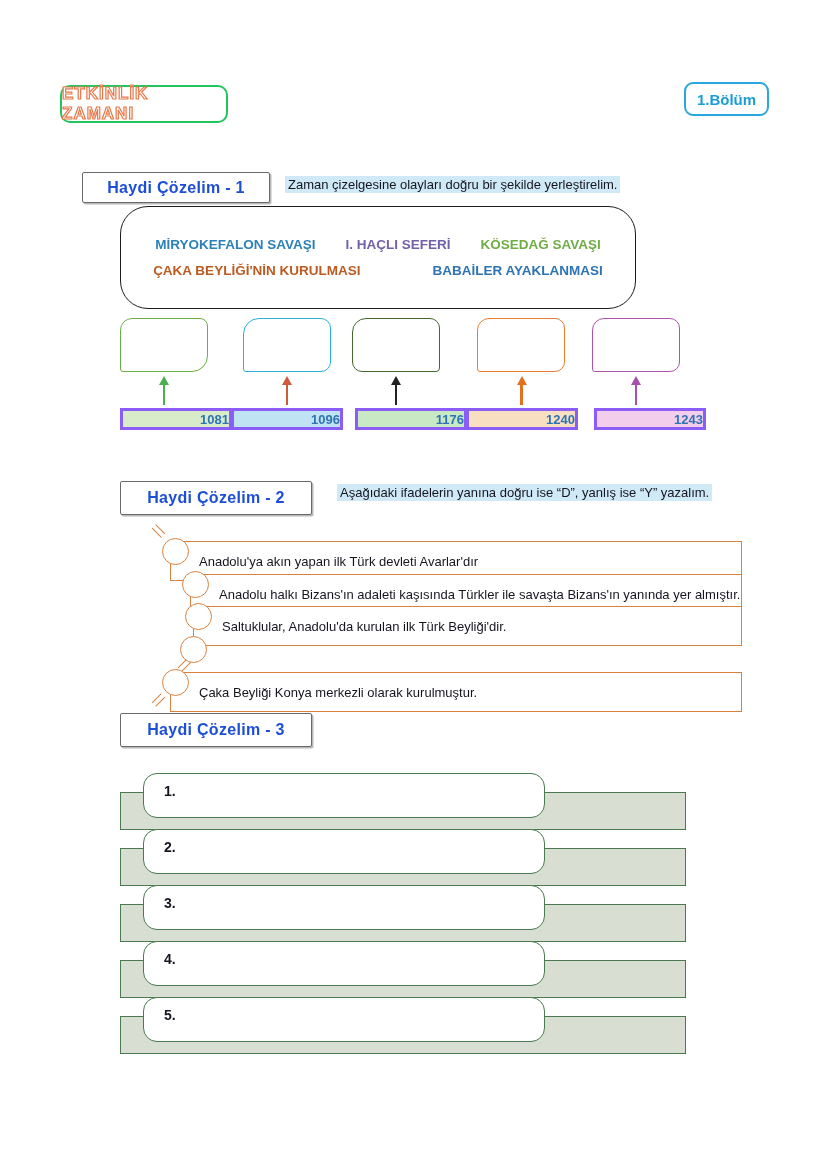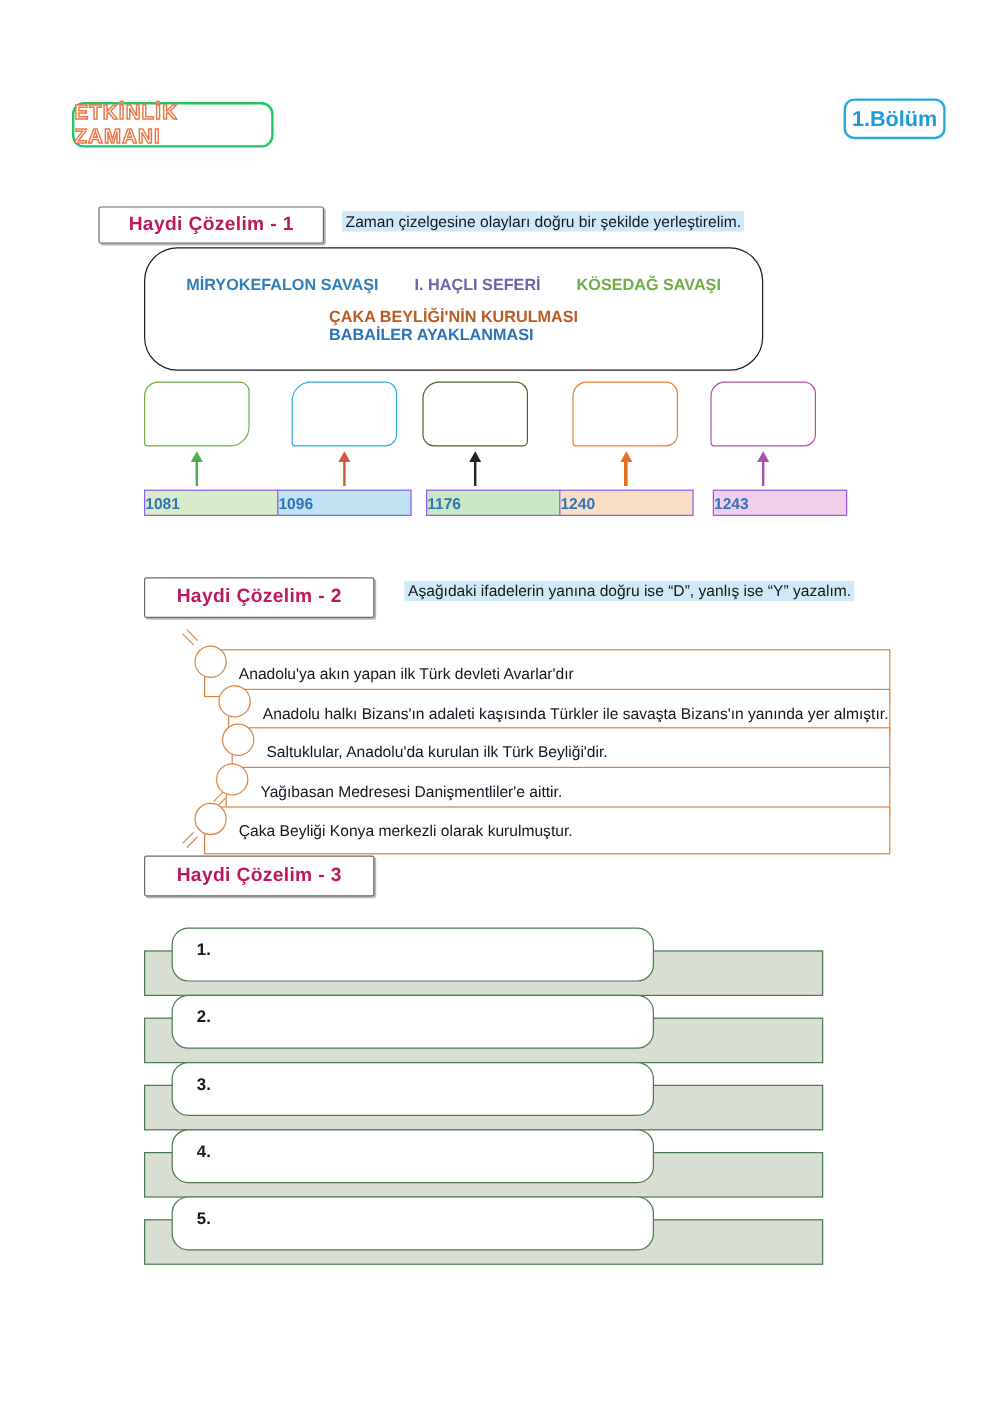--- a/index.html
+++ b/index.html
@@ -11,52 +11,52 @@
   .badge-etkinlik {
     position:absolute; left:60px; top:85px; width:168px; height:38px;
     border:2px solid #22c55e; border-radius:10px;
     display:flex; align-items:center; justify-content:center;
   }
   .badge-etkinlik .txt {
     font-size:17px; font-weight:800; letter-spacing:1px; color:#e8794a;
     -webkit-text-stroke:1.2px #e8794a; -webkit-text-fill-color:#fff;
   }
   .badge-bolum {
-    position:absolute; left:703px; top:82px; width:85px; height:34px;
+    position:absolute; left:684px; top:82px; width:85px; height:34px;
     border:2px solid #29a8df; border-radius:9px;
     display:flex; align-items:center; justify-content:center;
-    font-size:18px; font-weight:bold; color:#1b9cd8;
+    font-size:15px; font-weight:bold; color:#1b9cd8;
   }
 
   
   .section-label {
     position:absolute; background:#fff; border:1.5px solid #6a6a6a; border-radius:2px;
     box-shadow:1.5px 1.5px 0 rgba(0,0,0,0.28);
     display:flex; align-items:center; justify-content:center;
-    font-size:16px; font-weight:600; color:#be185d; letter-spacing:0.3px;
+    font-size:16px; font-weight:600; color:#1d4ed8; letter-spacing:0.3px;
   }
   .label-1 { left:82px;  top:172px; width:188px; height:31px; }
   .label-2 { left:120px; top:481px; width:192px; height:34px; }
   .label-3 { left:120px; top:713px; width:192px; height:34px; }
 
   .instruction { position:absolute; font-size:13px; color:#15151f; line-height:1.45; }
   .instruction .hl { background:#cfeaf6; padding:1px 3px; box-decoration-break:clone; -webkit-box-decoration-break:clone; }
   .instr-1 { left:285px; top:176px; width:480px; }
   .instr-2 { left:337px; top:484px; width:440px; }
   .instr-3 { left:320px; top:711px; width:400px; }
 
   
   .event-pool {
     position:absolute; left:120px; top:206px; width:516px; height:103px;
     border:1.6px solid #1c1c1c; border-radius:28px;
     display:flex; flex-direction:column; align-items:center; justify-content:center; row-gap:11px;
   }
   .pool-row { display:flex; justify-content:center; }
   .pool-row-1 { column-gap:30px; }
-  .pool-row-2 { column-gap:72px;flex-direction:column; }
+  .pool-row-2 { column-gap:72px; }
   .event { font-size:13.5px; font-weight:bold; white-space:nowrap; }
   .ev-1 { color:#2e81b8; }
   .ev-2 { color:#7161ab; }
   .ev-3 { color:#70ad47; }
   .ev-4 { color:#bc5b21; }
   .ev-5 { color:#2e74b5; }
 
   
   .drop-box { position:absolute; top:318px; width:88px; height:54px; background:#fff; border-style:solid; border-width:1.7px; }
   .db-1 { left:120px; border-color:#70ad47; border-radius:12px 8px 16px 3px; }
@@ -73,22 +73,22 @@
   }
   .ar-1 { left:163px; color:#4caf50; }
   .ar-2 { left:286px; color:#cd5b3c; }
   .ar-3 { left:395px; color:#222222; }
   .ar-4 { left:520px; color:#e2701f; width:3px; }
   .ar-5 { left:635px; color:#a94fb0; }
 
   
   .timeline { position:absolute; left:120px; top:408px; width:586px; height:22px; display:flex; }
   .tl-seg {
-    flex:1; border:1px solid #8b5cf6; margin-left:-1px;
-    display:flex; align-items:center; justify-content:flex-start;
+    flex:1; border:3px solid #8b5cf6; margin-left:-1px;
+    display:flex; align-items:center; justify-content:flex-end;
     font-size:13px; font-weight:bold; color:#2e74b5;
   }
   .tl-seg:first-child { margin-left:0; }
   .ts-1 { background:#d9ecc9; }
   .ts-2 { background:#bfe3f2; }
   .ts-3 { background:#c9e8c4;margin-left:12px; }
   .ts-4 { background:#f9dfc2; }
   .ts-5 { background:#f2cdec;margin-left:16px; }
 
   
@@ -217,23 +217,20 @@
 
   <div class="stmt-bar sb-1">
     <span>Anadolu'ya akın yapan ilk Türk devleti Avarlar'dır</span>
   </div>
   <div class="stmt-bar sb-2">
     <span>Anadolu halkı Bizans'ın adaleti kaşısında Türkler ile savaşta Bizans'ın yanında yer almıştır.</span>
   </div>
   <div class="stmt-bar sb-3">
     <span>Saltuklular, Anadolu'da kurulan ilk Türk Beyliği'dir.</span>
   </div>
-  <div class="stmt-bar sb-4">
-    <span>Yağıbasan Medresesi Danişmentliler'e aittir.</span>
-  </div>
   <div class="stmt-bar sb-5">
     <span>Çaka Beyliği Konya merkezli olarak kurulmuştur.</span>
   </div>
 
   <div class="dy-circle cc-1"></div>
   <div class="dy-circle cc-2"></div>
   <div class="dy-circle cc-3"></div>
   <div class="dy-circle cc-4"></div>
   <div class="dy-circle cc-5"></div>
 

